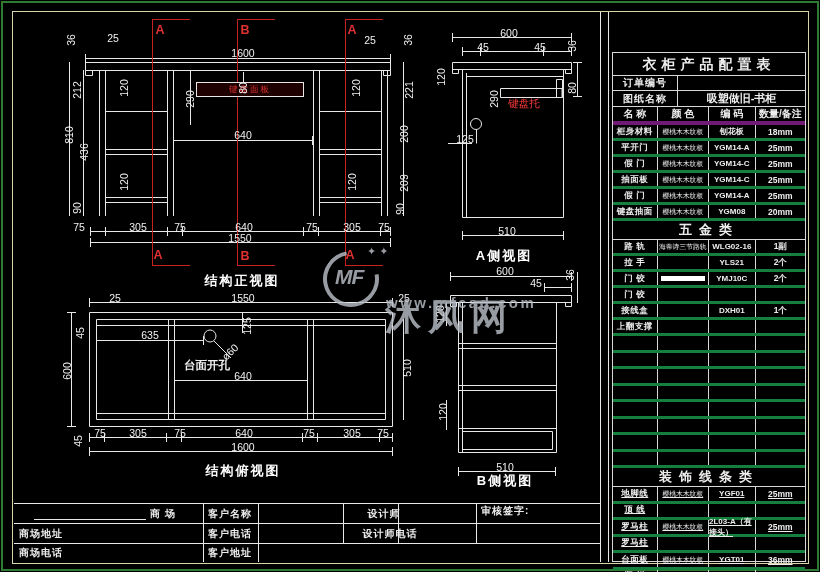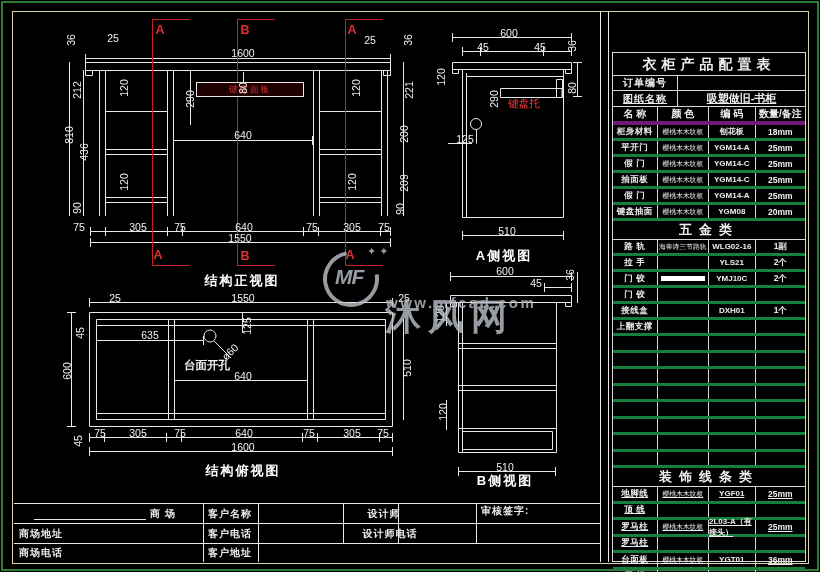--- a/index.html
+++ b/index.html
@@ -20,21 +20,21 @@
        justify-content:center;letter-spacing:2px;}
   
   #cfg{position:absolute;left:612px;top:52px;width:194px;height:510px;border:1px solid #d8d8d8;
        color:#ededed;display:flex;flex-direction:column;box-sizing:border-box;background:#000;}
   #cfg .tt{height:22px;line-height:22px;text-align:center;font-size:14px;font-weight:bold;
        letter-spacing:5px;border-bottom:1px solid #d8d8d8;}
   .kv{display:flex;border-bottom:1px solid #d8d8d8;}
   .kv .k{width:64px;border-right:1px solid #d8d8d8;font-weight:bold;font-size:10px;
        display:flex;align-items:center;justify-content:center;letter-spacing:1px;}
   .kv .v{flex:1;font-size:11px;font-weight:bold;display:flex;align-items:center;justify-content:center;}
-  .kv.h19{height:19px;} .kv.h20{height:20px;text-decoration:underline;}
+  .kv.h19{height:19px;} .kv.h20{height:20px;}
   .hdr{display:flex;height:17px;border-bottom:4px solid #701a75;font-weight:bold;font-size:10px;}
   .hdr .c,.r .c{display:flex;align-items:center;justify-content:center;box-sizing:border-box;}
   .c1{width:45px;border-right:1px solid #d8d8d8;}
   .c2{width:52px;border-right:1px solid #d8d8d8;}
   .c3{width:47px;border-right:1px solid #d8d8d8;}
   .c4{width:50px;}
   .r{display:flex;height:13px;border-bottom:3px solid #15803d;}
   .r.h135{height:13.5px;text-decoration:underline;}
   .r .c1{font-size:8.5px;font-weight:bold;letter-spacing:0.5px;}
   .r .c2{font-size:6.8px;}

